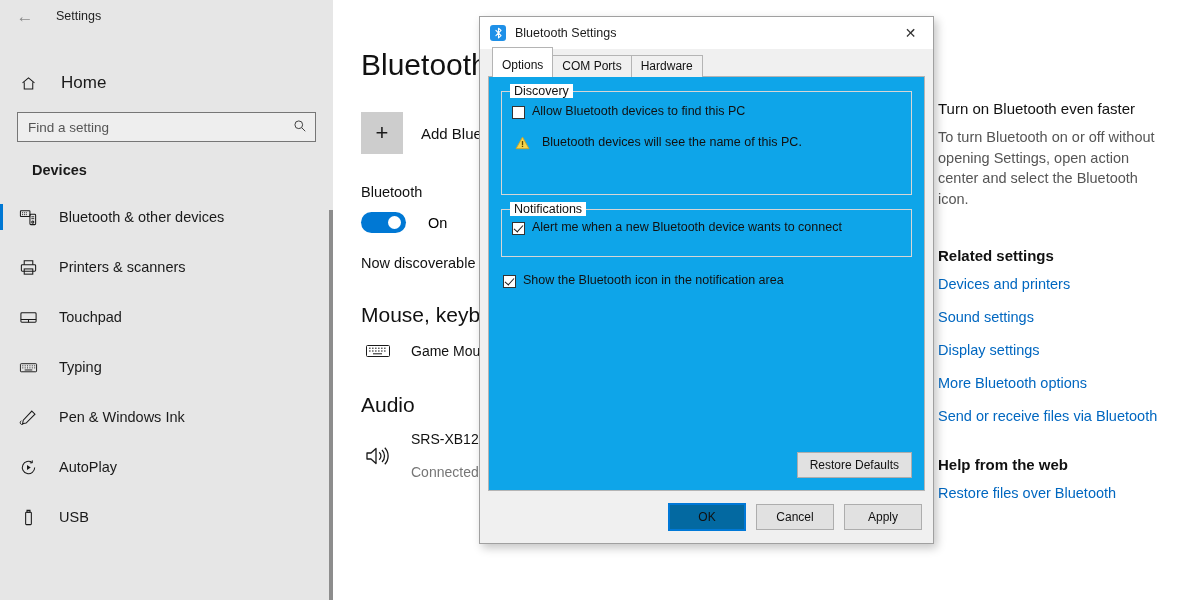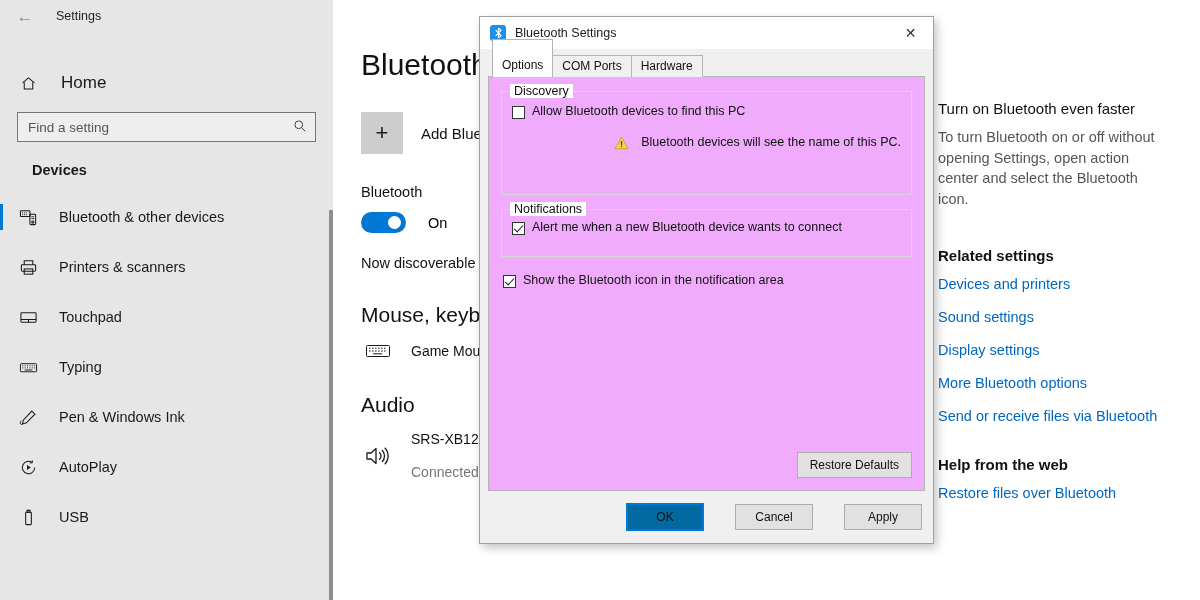--- a/index.html
+++ b/index.html
@@ -376,29 +376,29 @@
     color: #111;
     padding: 3px 9px 4px 9px;
     border: 1px solid #b4b4b4;
     border-bottom: none;
     background: #f0f0f0;
     margin-right: -1px;
     box-sizing: border-box;
   }
   .tab.active {
     background: #ffffff;
-    padding-top: 18px;
+    padding-top: 10px;
     padding-bottom: 5px;
     position: relative;
     z-index: 3;
     border-color: #b4b4b4;
   }
   #tab-panel {
     flex: 1;
-    background: #f0abfc;
+    background: #0ea5e9;
     border: 1px solid #b4b4b4;
     margin-top: -1px;
     padding: 14px 12px 12px 12px;
     box-sizing: border-box;
     position: relative;
     display: flex;
     flex-direction: column;
   }
 
   .groupbox {
@@ -446,21 +446,20 @@
     transform: rotate(42deg);
   }
   .cb-label { font-size: 12.5px; color: #111; line-height: 1.2; }
 
   .warn-row {
     display: flex;
     align-items: flex-start;
     gap: 12px;
     margin-top: 16px;
     padding-left: 3px;
-    justify-content: flex-end;
   }
   .warn-icon {
     width: 15px;
     height: 14px;
     flex: 0 0 15px;
     margin-top: 1px;
   }
   .warn-text { font-size: 12.5px; color: #111; }
 
   .standalone-cb { padding-left: 2px; margin-top: 2px; align-items: flex-end; }
@@ -495,21 +494,21 @@
     gap: 10px;
     padding-right: 11px;
     background: #f0f0f0;
   }
   #ok-btn {
     border: 2px solid #0078d7;
     background: #0369a1;
     min-width: 78px;
     height: 16px;
   }
-  #cancel-btn, #apply-btn { min-width: 78px; height: 16px; margin-left: 21px; }
+  #cancel-btn, #apply-btn { min-width: 78px; height: 16px; }
 </style>
 </head>
 <body>
 
 <div id="settings-window">
 
   <div id="sidebar">
 
     <div id="sidebar-titlebar">
       <div class="back-arrow">←</div>

